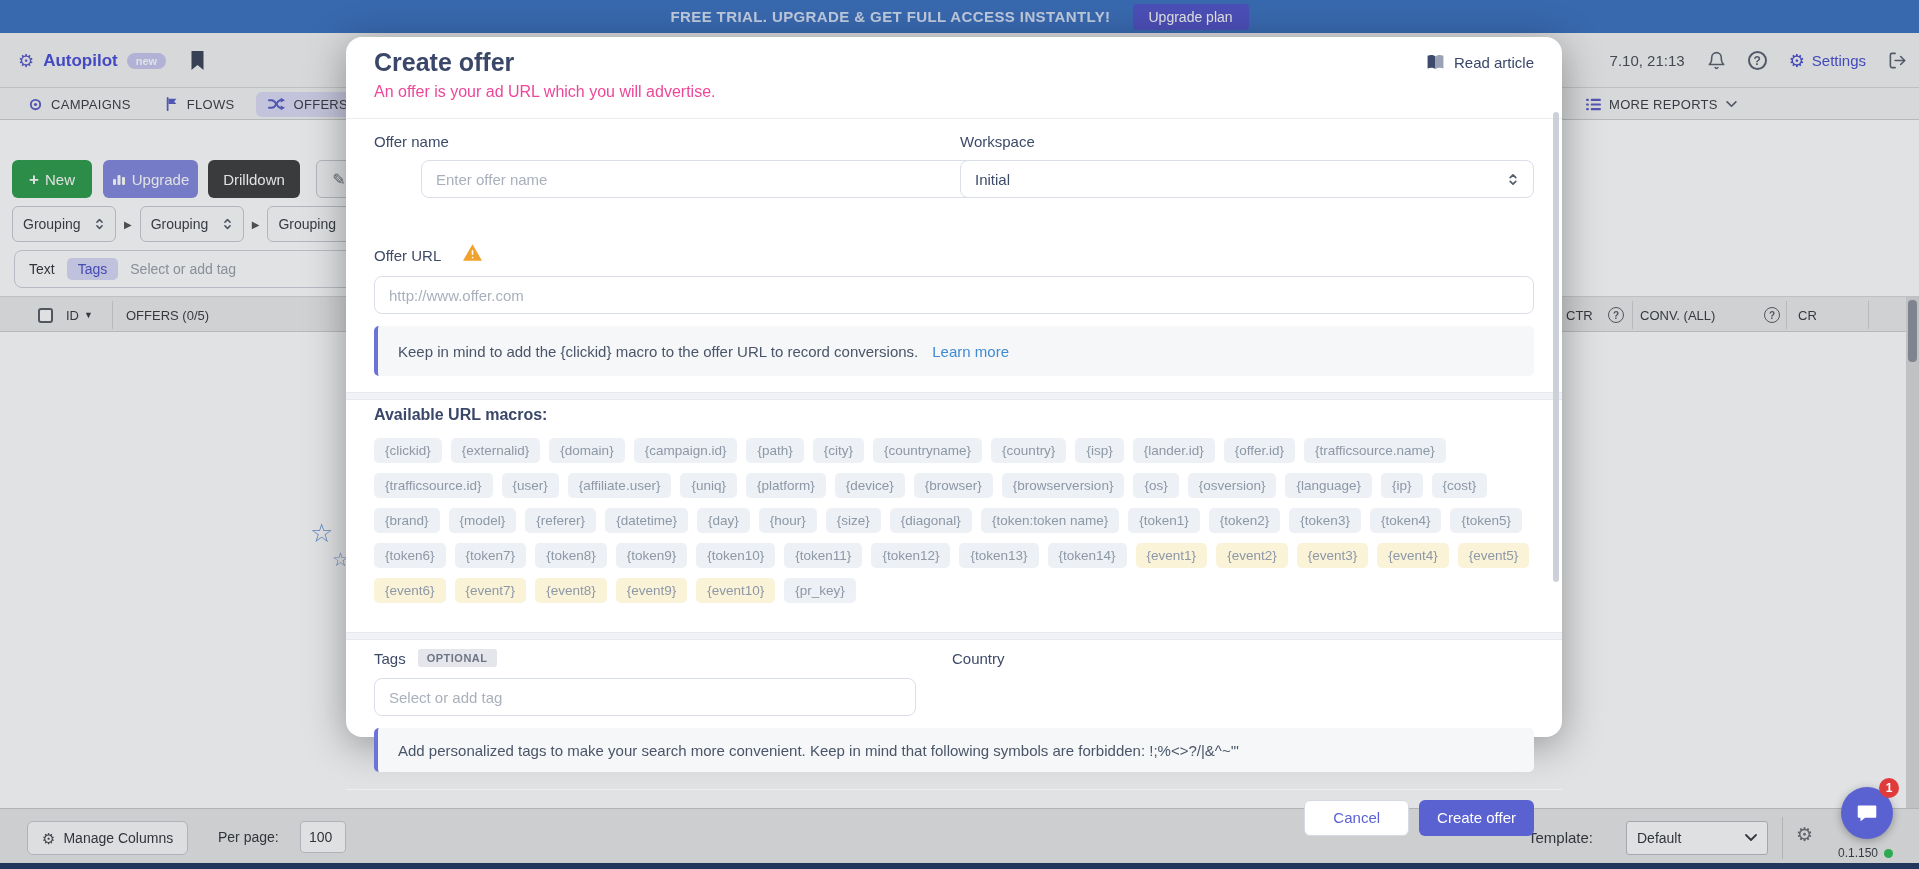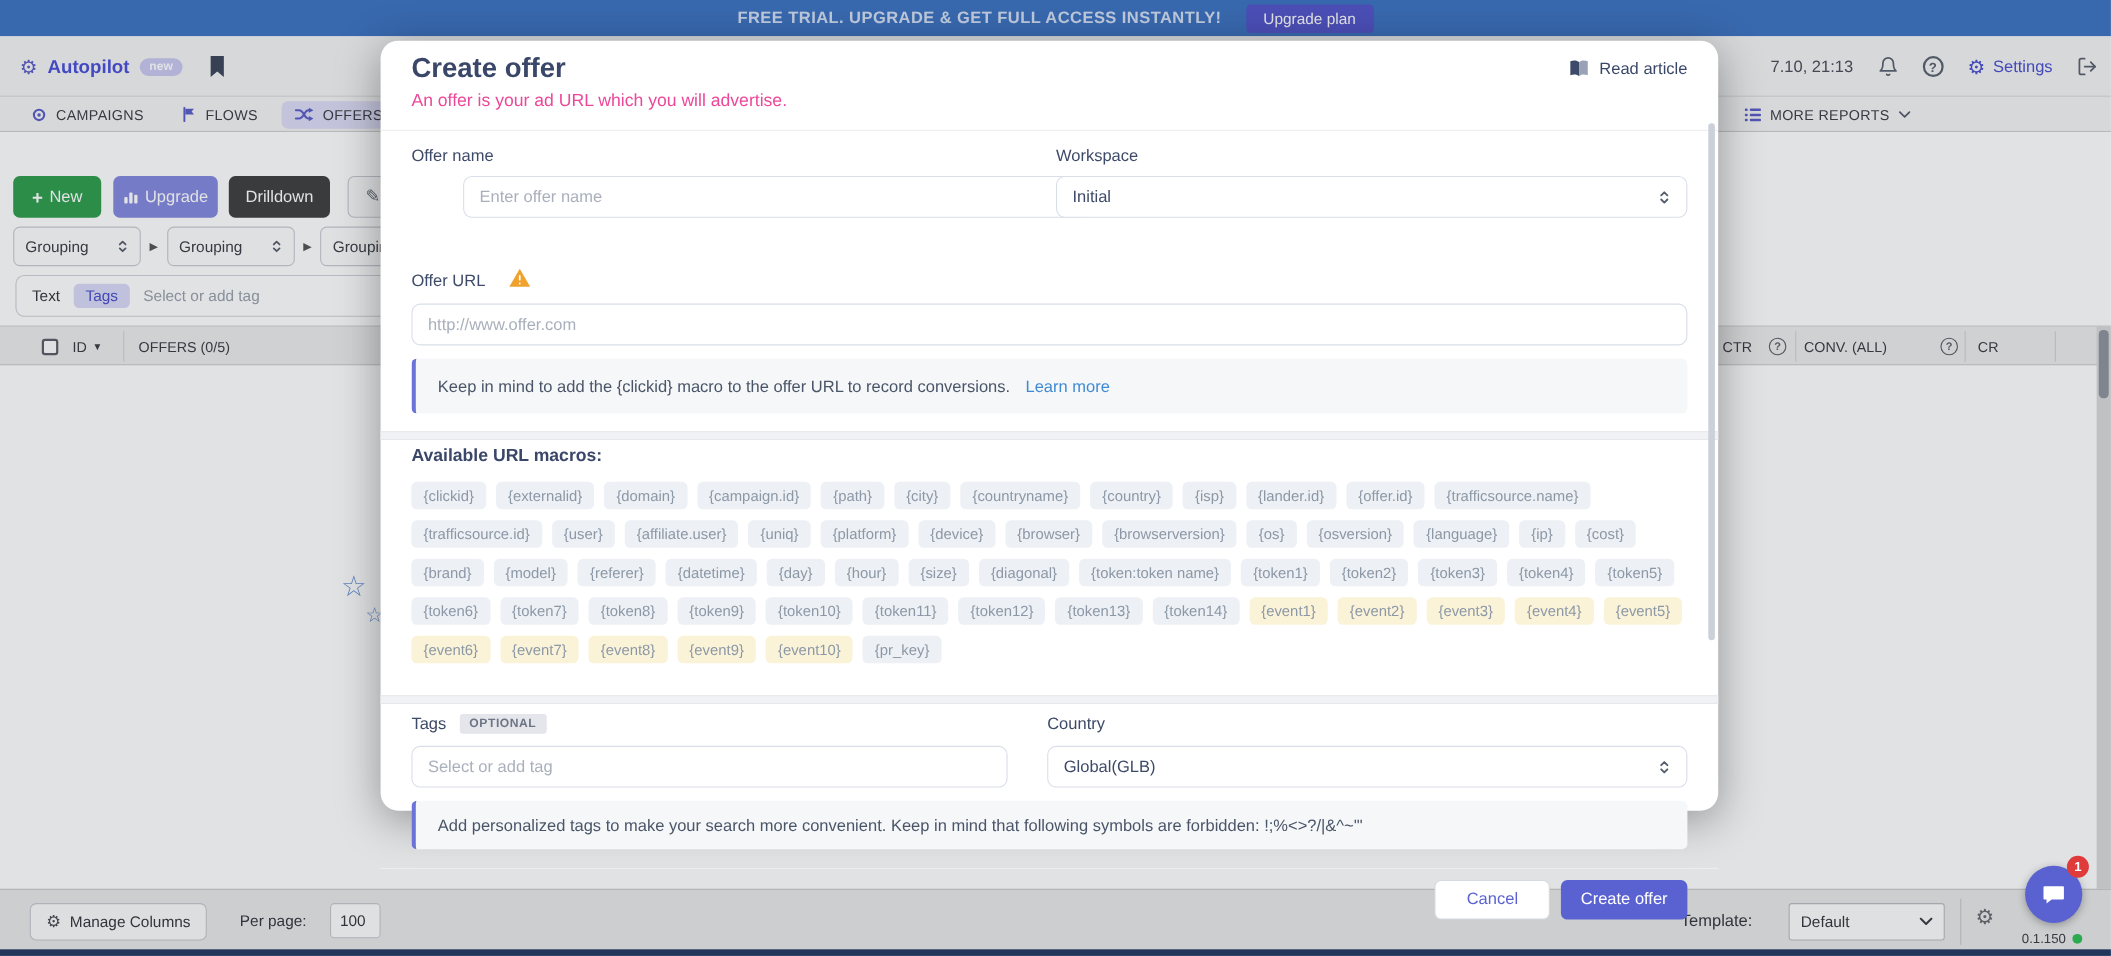--- a/index.html
+++ b/index.html
@@ -40,21 +40,21 @@
 
   .btn { position:absolute; top:160px; height:38px; border:none; border-radius:6px; font-size:15px; cursor:pointer;
          display:flex; align-items:center; justify-content:center; gap:6px; font-family:inherit; }
   .btn-new { left:12px; width:80px; background:#2f9e4c; color:#fff; }
   .btn-report { left:103px; width:95px; background:#8489dd; color:#fff; }
   .btn-drill { left:208px; width:92px; background:#404040; color:#fff; }
   .btn-pencil { left:316px; width:46px; background:#fbfbfb; border:1px solid #c8ccd2; color:#6a6f78; font-size:16px; }
   .plus-ic { font-size:17px; font-weight:bold; line-height:1; }
 
   .grouping-row { position:absolute; left:12px; top:206px; display:flex; align-items:center; gap:8px; }
-  .grouping-select { width:116px; height:36px; background:#fdfdfd; border:1px solid #c8ccd2; border-radius:6px;
+  .grouping-select { width:104px; height:36px; background:#fdfdfd; border:1px solid #c8ccd2; border-radius:6px;
                      display:flex; align-items:center; justify-content:space-between; padding:0 10px; font-size:14px; color:#3c3f45; cursor:pointer; }
   .sep-arrow { color:#555; font-size:10px; }
 
   .filter-bar { position:absolute; left:14px; top:250px; width:690px; height:38px; background:#fff; border:1px solid #cfd2d8;
                 border-radius:8px; display:flex; align-items:center; gap:12px; padding:0 14px; }
   .filter-text { font-size:14px; color:#35383d; }
   .filter-tags { background:#d9daf6; color:#4b50c6; font-size:14px; padding:3px 11px; border-radius:5px; cursor:pointer; }
   .filter-input { border:none; outline:none; flex:1; font-size:14px; color:#35383d; background:transparent; font-family:inherit; }
   .filter-input::placeholder { color:#9aa1ab; }
 
@@ -471,29 +471,20 @@
         <span class="chip chip-event">{event10}</span>
         <span class="chip">{pr_key}</span>
       </div>
 
     <div class="band" style="top:595px;"></div>
 
     <span class="flabel" style="left:28px; top:613px;"><span>Tags</span><span class="optional-badge">OPTIONAL</span></span>
     <input class="finput" style="left: 28px; top: 641px; width: 542px;" placeholder="Select or add tag">
 
     <span class="flabel" style="left:606px; top:613px;">Country</span>
-    <div class="fselect" style="left:606px; top:641px; width:582px;">
-      <span>Global(GLB)</span>
-      <span style="display:inline-flex">
-        <svg width="12" height="15" viewBox="0 0 12 16" fill="none" stroke="#555e6b" stroke-width="1.8" stroke-linecap="round" stroke-linejoin="round">
-            <polyline points="3 6 6 3 9 6"></polyline>
-            <polyline points="3 10 6 13 9 10"></polyline>
-          </svg>
-      </span>
-    </div>
 
     <div class="info-box" style="top:691px; height:44px;">
       <span>Add personalized tags to make your search more convenient. Keep in mind that following symbols are forbidden: !;%&lt;&gt;?/|&amp;^~'"</span>
     </div>
 
     <div class="modal-footer">
       <button class="cancel-btn">Cancel</button>
       <button class="submit-btn">Create offer</button>
     </div>
 

